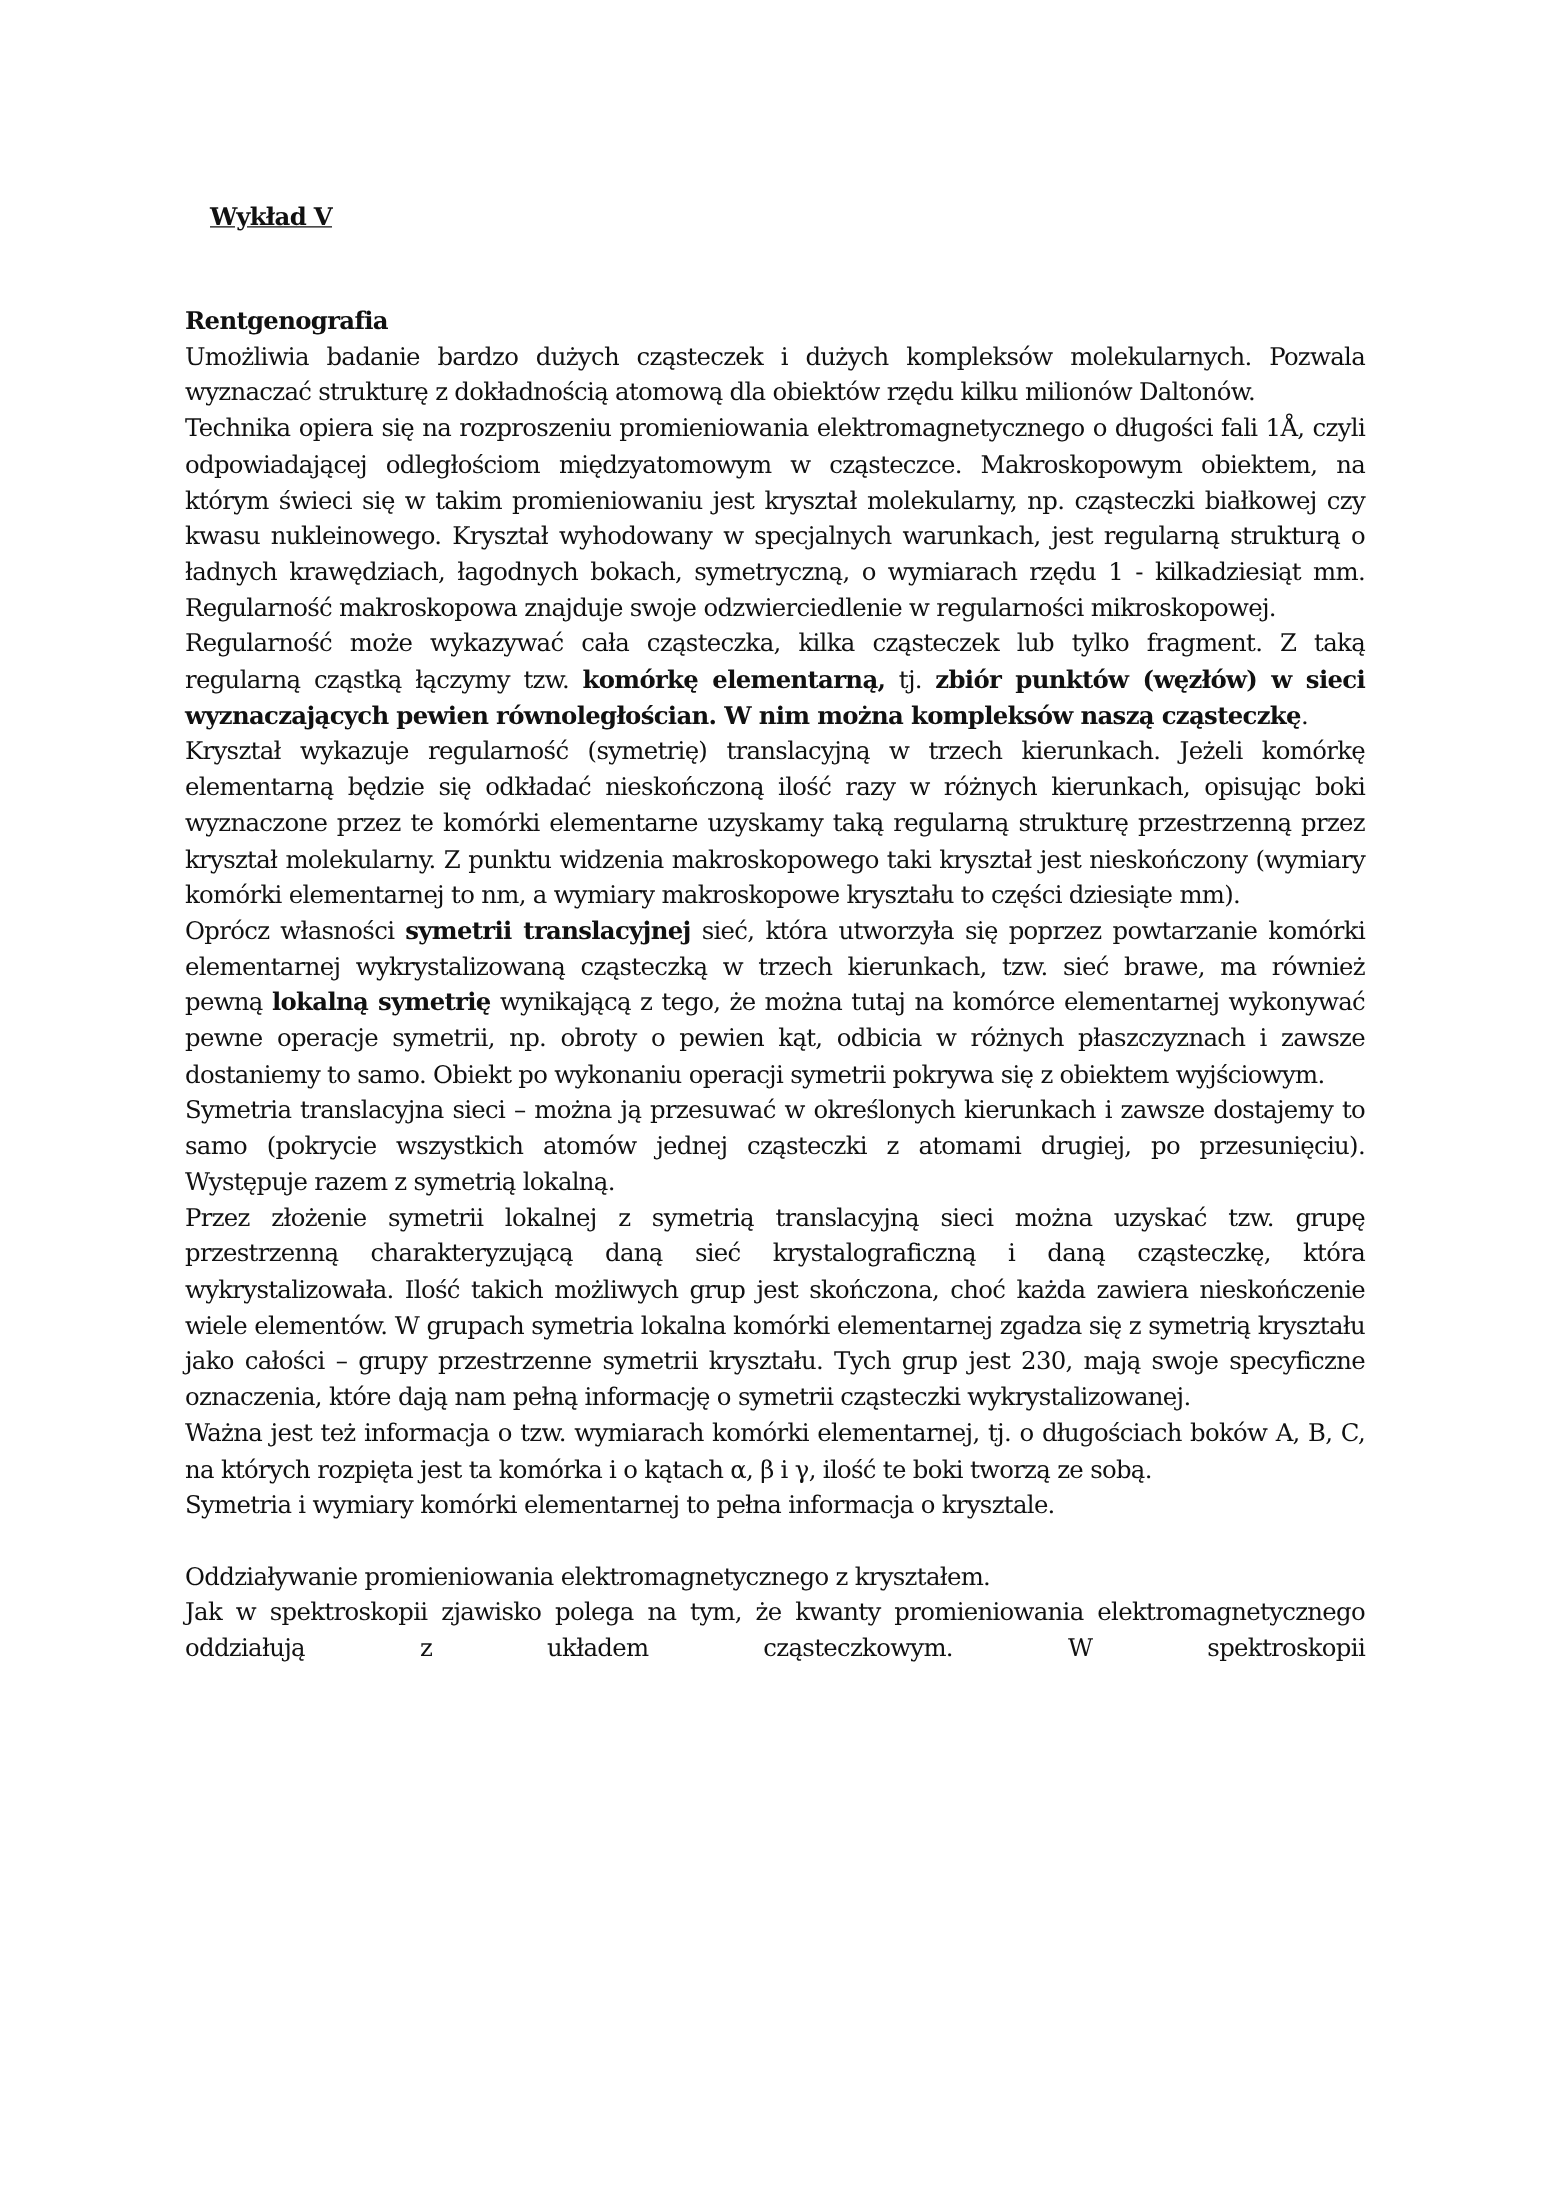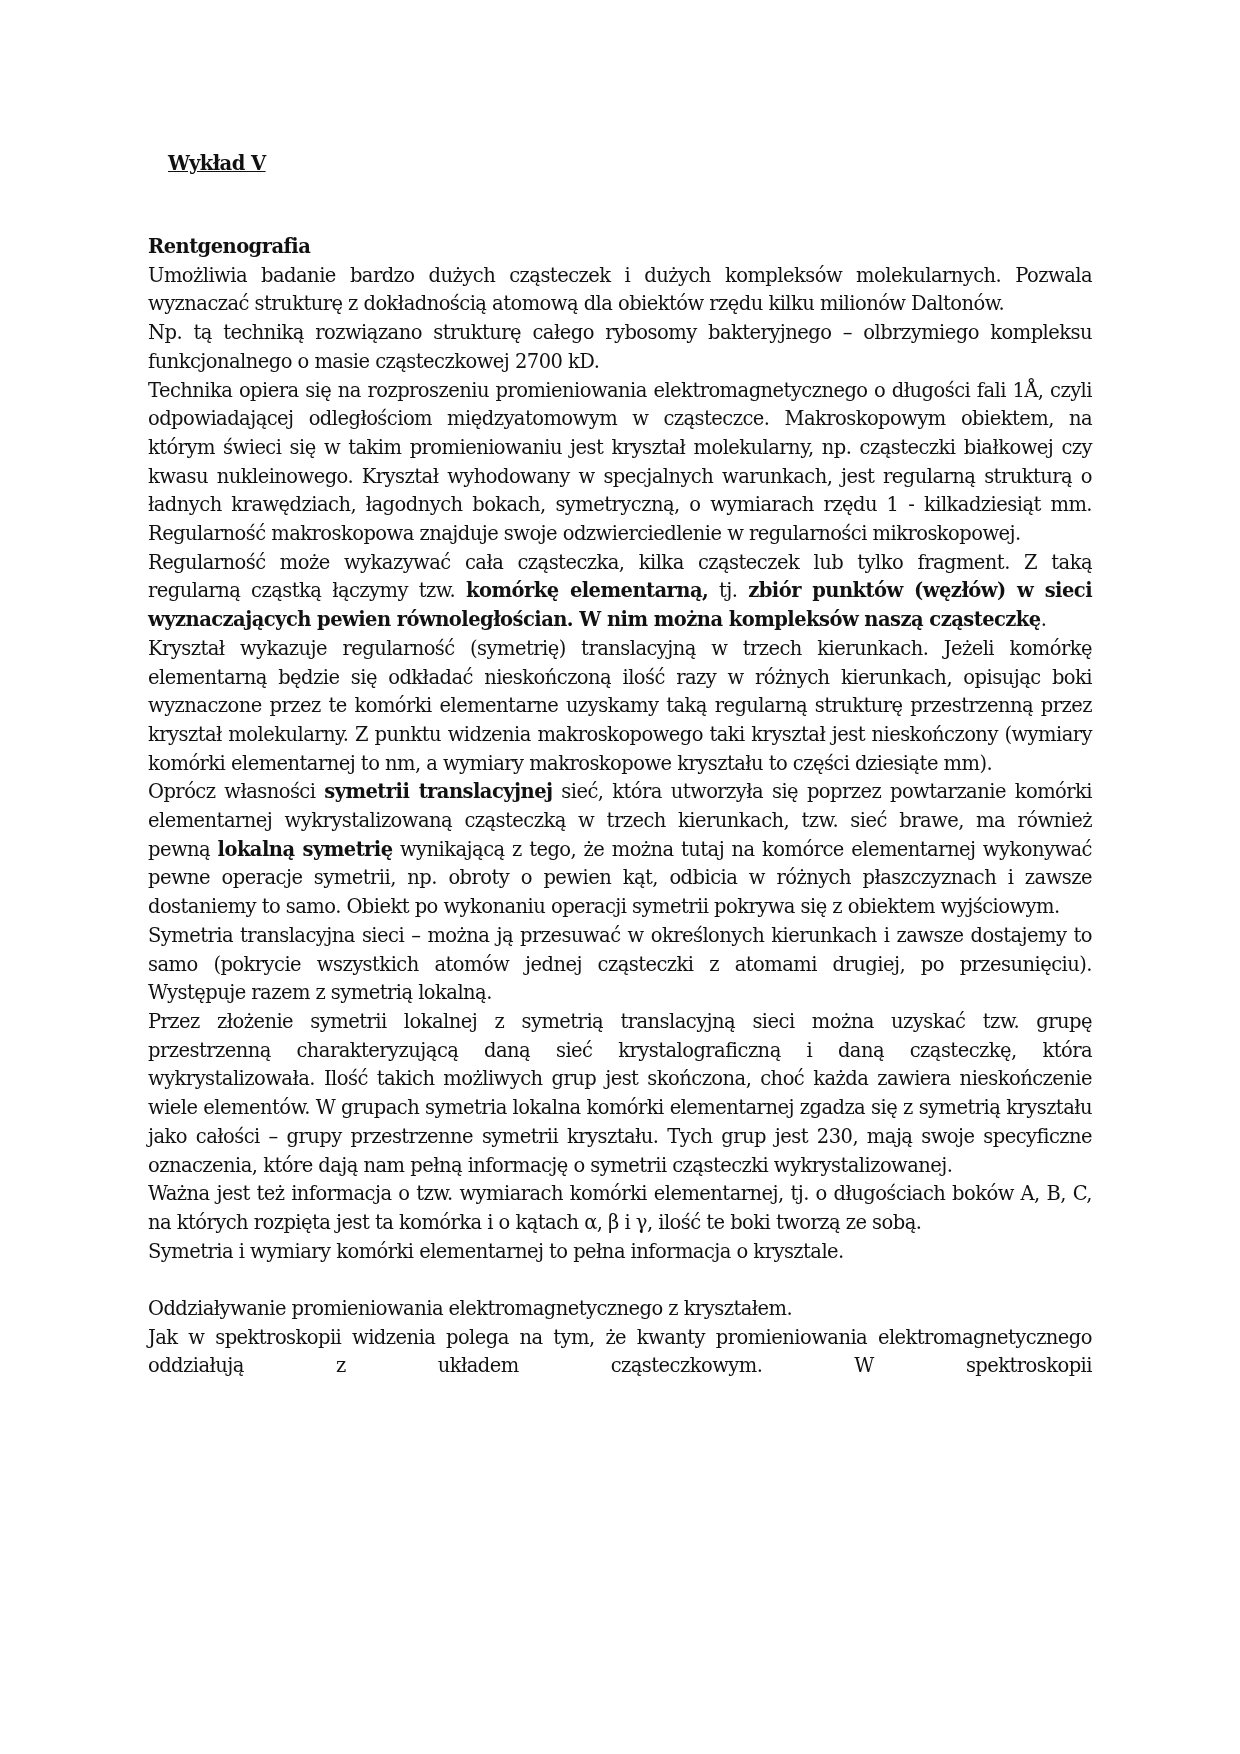--- a/index.html
+++ b/index.html
@@ -8,50 +8,49 @@
     position: absolute; left: 0; top: 0; width: 1240px; height: 1754px; background: #fff;
   }
   .content {
     position: absolute; left: 148px; top: 150px; width: 944px;
     font-family: "DejaVu Serif", "Liberation Serif", serif;
     font-size: 19.5px; line-height: 28.7px; color: #111;
     letter-spacing: -0.55px;
   }
   .title {
     text-align: center; font-weight: bold; text-decoration: underline;
-    margin: 0 0 55px 0; font-size: 19.5px; line-height: 28px;
+    margin: 10px 0 55px 0; font-size: 19.5px; line-height: 28px;
     padding-left: 20px;
   }
   .heading { font-weight: bold; margin: 0; }
   p { margin: 0; text-align: justify; text-align-last: left; }
   b { font-weight: bold; }
   .gap { height: 28.7px; }
 </style>
 </head>
 <body>
 
 <div class="page">
   <div class="content">
     <p class="title">Wykład V</p>
 
     <p class="heading">Rentgenografia</p>
 
     <p>Umożliwia badanie bardzo dużych cząsteczek i dużych kompleksów molekularnych. Pozwala wyznaczać strukturę z dokładnością atomową dla obiektów rzędu kilku milionów Daltonów.</p>
-    <p>Np. tą techniką rozwiązano strukturę całego rybosomy bakteryjnego – olbrzymiego kompleksu funkcjonalnego o masie cząsteczkowej 2700 kD.</p>
     <p>Technika opiera się na rozproszeniu promieniowania elektromagnetycznego o długości fali 1Å, czyli odpowiadającej odległościom międzyatomowym w cząsteczce. Makroskopowym obiektem, na którym świeci się w takim promieniowaniu jest kryształ molekularny, np. cząsteczki białkowej czy kwasu nukleinowego. Kryształ wyhodowany w specjalnych warunkach, jest regularną strukturą o ładnych krawędziach, łagodnych bokach, symetryczną, o wymiarach rzędu 1 - kilkadziesiąt mm. Regularność makroskopowa znajduje swoje odzwierciedlenie w regularności mikroskopowej.</p>
 
     <p><span>Regularność może wykazywać cała cząsteczka, kilka cząsteczek lub tylko fragment. Z taką regularną cząstką łączymy tzw. </span><b>komórkę elementarną,</b><span> tj. </span><b>zbiór punktów (węzłów) w sieci wyznaczających pewien równoległościan. W nim można kompleksów naszą cząsteczkę</b><span>.</span></p>
 
     <p>Kryształ wykazuje regularność (symetrię) translacyjną w trzech kierunkach. Jeżeli komórkę elementarną będzie się odkładać nieskończoną ilość razy w różnych kierunkach, opisując boki wyznaczone przez te komórki elementarne uzyskamy taką regularną strukturę przestrzenną przez kryształ molekularny. Z punktu widzenia makroskopowego taki kryształ jest nieskończony (wymiary komórki elementarnej to nm, a wymiary makroskopowe kryształu to części dziesiąte mm).</p>
 
     <p><span>Oprócz własności </span><b>symetrii translacyjnej</b><span> sieć, która utworzyła się poprzez powtarzanie komórki elementarnej wykrystalizowaną cząsteczką w trzech kierunkach, tzw. sieć brawe, ma również pewną </span><b>lokalną symetrię</b><span> wynikającą z tego, że można tutaj na komórce elementarnej wykonywać pewne operacje symetrii, np. obroty o pewien kąt, odbicia w różnych płaszczyznach i zawsze dostaniemy to samo. Obiekt po wykonaniu operacji symetrii pokrywa się z obiektem wyjściowym.</span></p>
 
     <p>Symetria translacyjna sieci – można ją przesuwać w określonych kierunkach i zawsze dostajemy to samo (pokrycie wszystkich atomów jednej cząsteczki z atomami drugiej, po przesunięciu). Występuje razem z symetrią lokalną.</p>
     <p>Przez złożenie symetrii lokalnej z symetrią translacyjną sieci można uzyskać tzw. grupę przestrzenną charakteryzującą daną sieć krystalograficzną i daną cząsteczkę, która wykrystalizowała. Ilość takich możliwych grup jest skończona, choć każda zawiera nieskończenie wiele elementów. W grupach symetria lokalna komórki elementarnej zgadza się z symetrią kryształu jako całości – grupy przestrzenne symetrii kryształu. Tych grup jest 230, mają swoje specyficzne oznaczenia, które dają nam pełną informację o symetrii cząsteczki wykrystalizowanej.</p>
     <p>Ważna jest też informacja o tzw. wymiarach komórki elementarnej, tj. o długościach boków A, B, C, na których rozpięta jest ta komórka i o kątach α, β i γ, ilość te boki tworzą ze sobą.</p>
     <p>Symetria i wymiary komórki elementarnej to pełna informacja o krysztale.</p>
 
     <div class="gap"></div>
 
     <p>Oddziaływanie promieniowania elektromagnetycznego z kryształem.</p>
-    <p style="text-align-last: justify;">Jak w spektroskopii widzenia polega na tym, że kwanty promieniowania elektromagnetycznego oddziałują z układem cząsteczkowym. W spektroskopii</p>
+    <p style="text-align-last: justify;">Jak w spektroskopii zjawisko polega na tym, że kwanty promieniowania elektromagnetycznego oddziałują z układem cząsteczkowym. W spektroskopii</p>
   </div>
 </div>
 
 </body></html>

